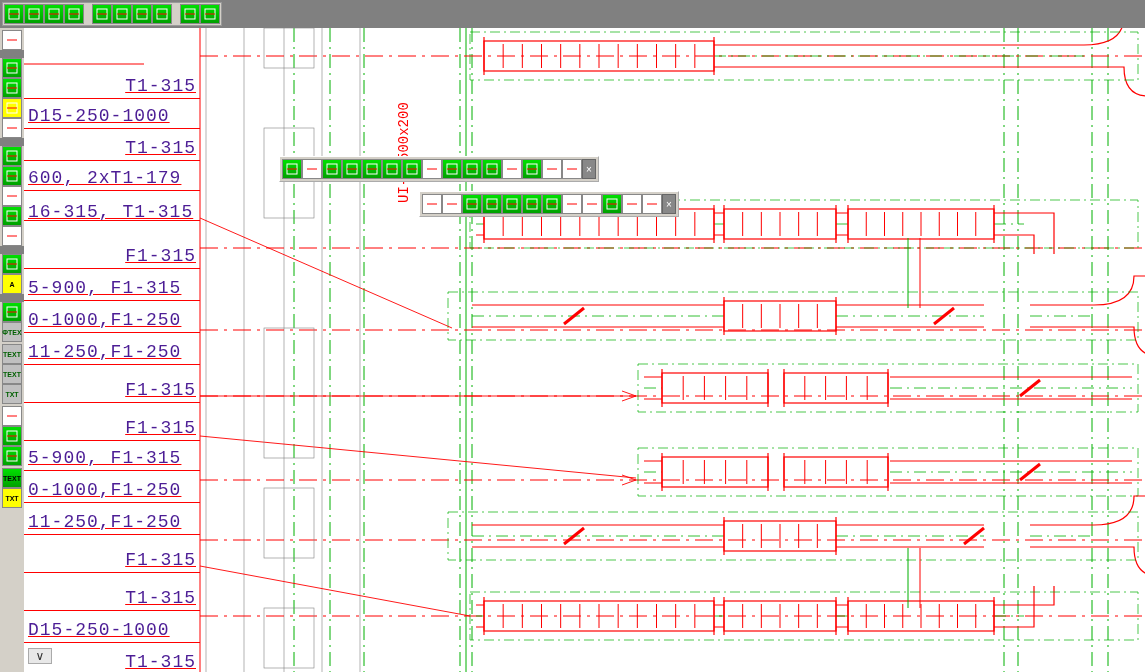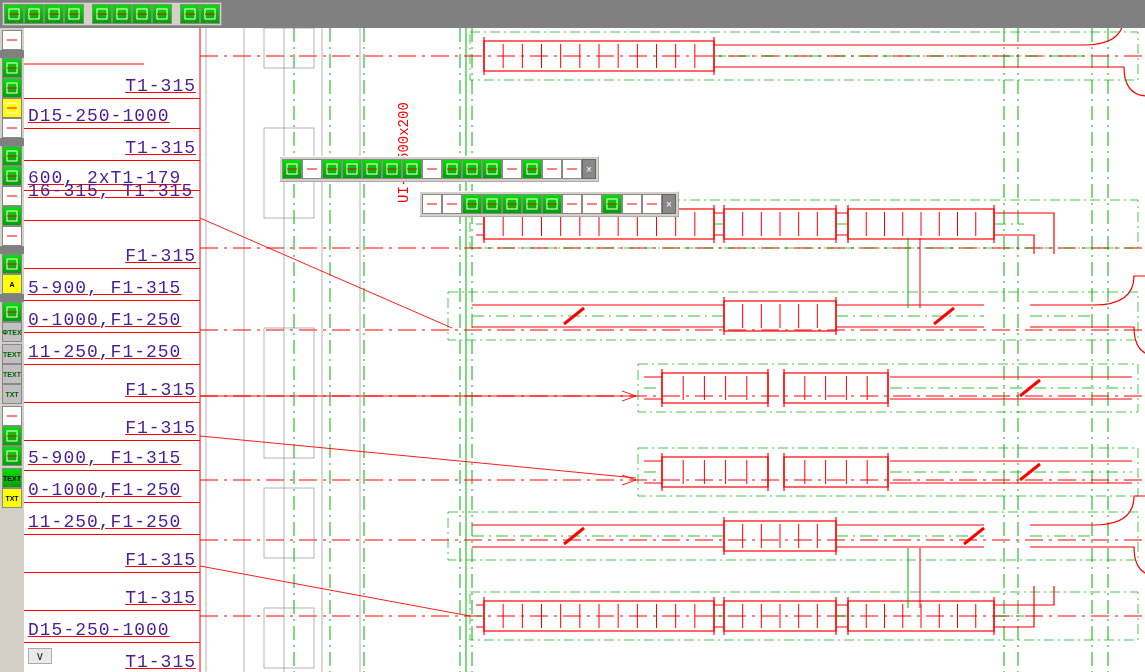--- a/index.html
+++ b/index.html
@@ -463,21 +463,21 @@
 
   <div class="labels-strip" id="labels">
       <div class="lbl right under" style="top: 48px;">T1-315</div>
       <div class="lbl-line" style="top: 70px; left: 0px; width: 176px;"></div>
       <div class="lbl left under" style="top: 78px;">D15-250-1000</div>
       <div class="lbl-line" style="top: 100px; left: 0px; width: 176px;"></div>
       <div class="lbl right under" style="top: 110px;">T1-315</div>
       <div class="lbl-line" style="top: 132px; left: 0px; width: 176px;"></div>
       <div class="lbl left under" style="top: 140px;">600, 2xT1-179</div>
       <div class="lbl-line" style="top: 162px; left: 0px; width: 176px;"></div>
-      <div class="lbl left under" style="top: 153px;">16-315, T1-315</div>
+      <div class="lbl left under" style="top: 174px;">16-315, T1-315</div>
       <div class="lbl-line" style="top: 192px; left: 0px; width: 176px;"></div>
       <div class="lbl right under" style="top: 218px;">F1-315</div>
       <div class="lbl-line" style="top: 240px; left: 0px; width: 176px;"></div>
       <div class="lbl left under" style="top: 250px;">5-900, F1-315</div>
       <div class="lbl-line" style="top: 272px; left: 0px; width: 176px;"></div>
       <div class="lbl left under" style="top: 282px;">0-1000,F1-250</div>
       <div class="lbl-line" style="top: 304px; left: 0px; width: 176px;"></div>
       <div class="lbl left under" style="top: 314px;">11-250,F1-250</div>
       <div class="lbl-line" style="top: 336px; left: 0px; width: 176px;"></div>
       <div class="lbl right under" style="top: 352px;">F1-315</div>

